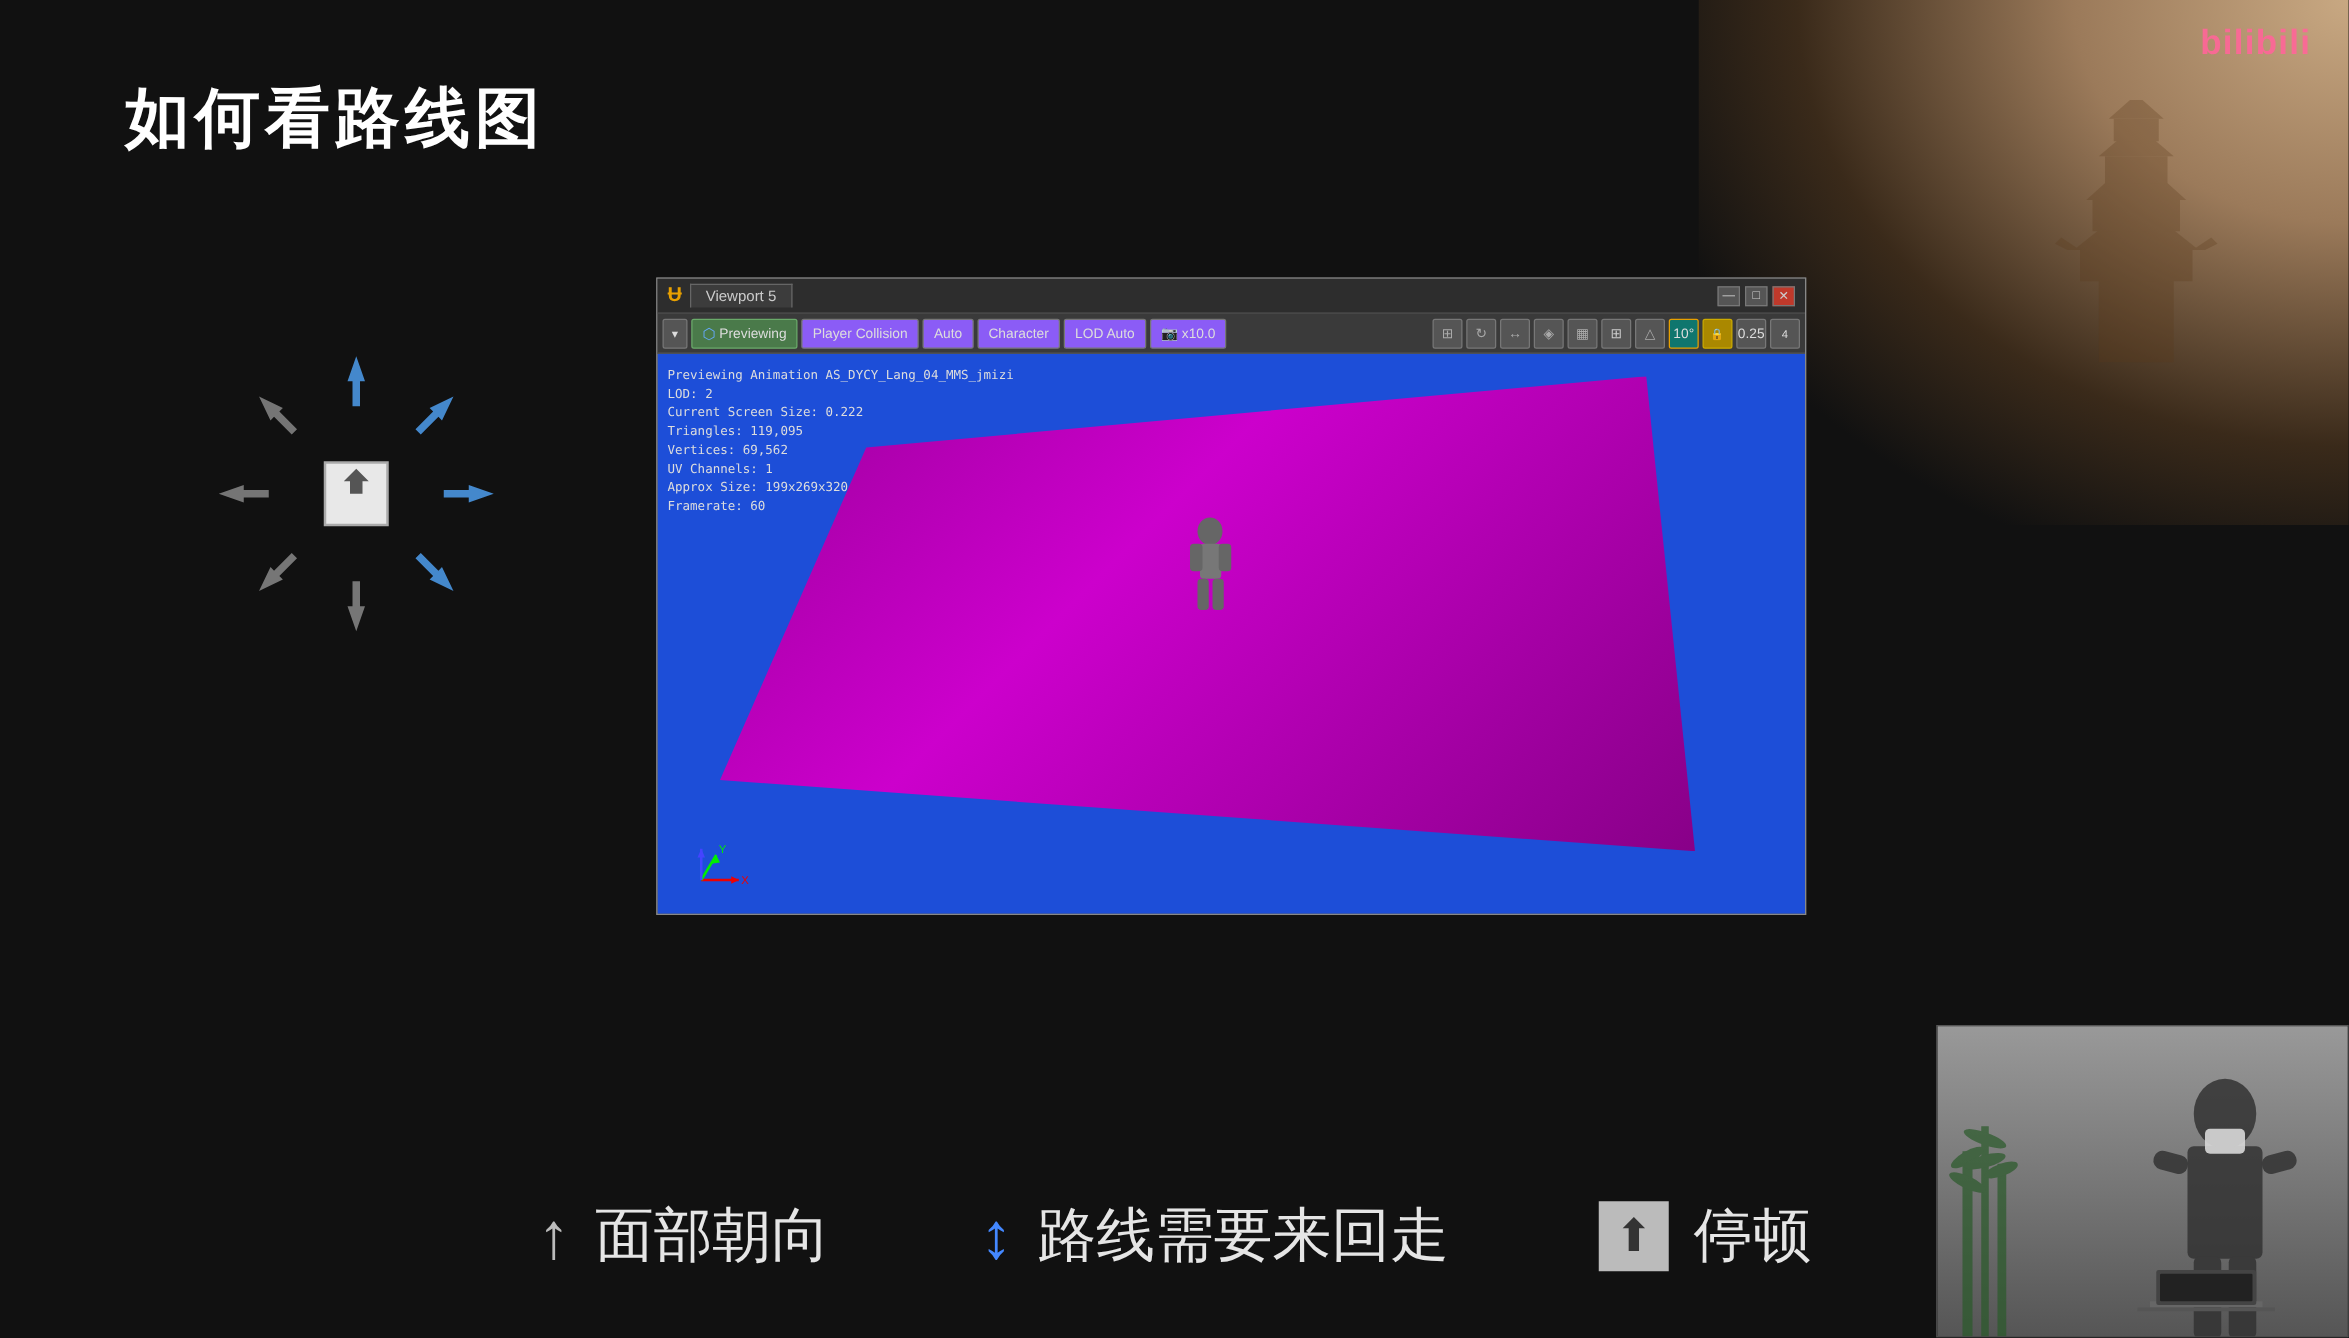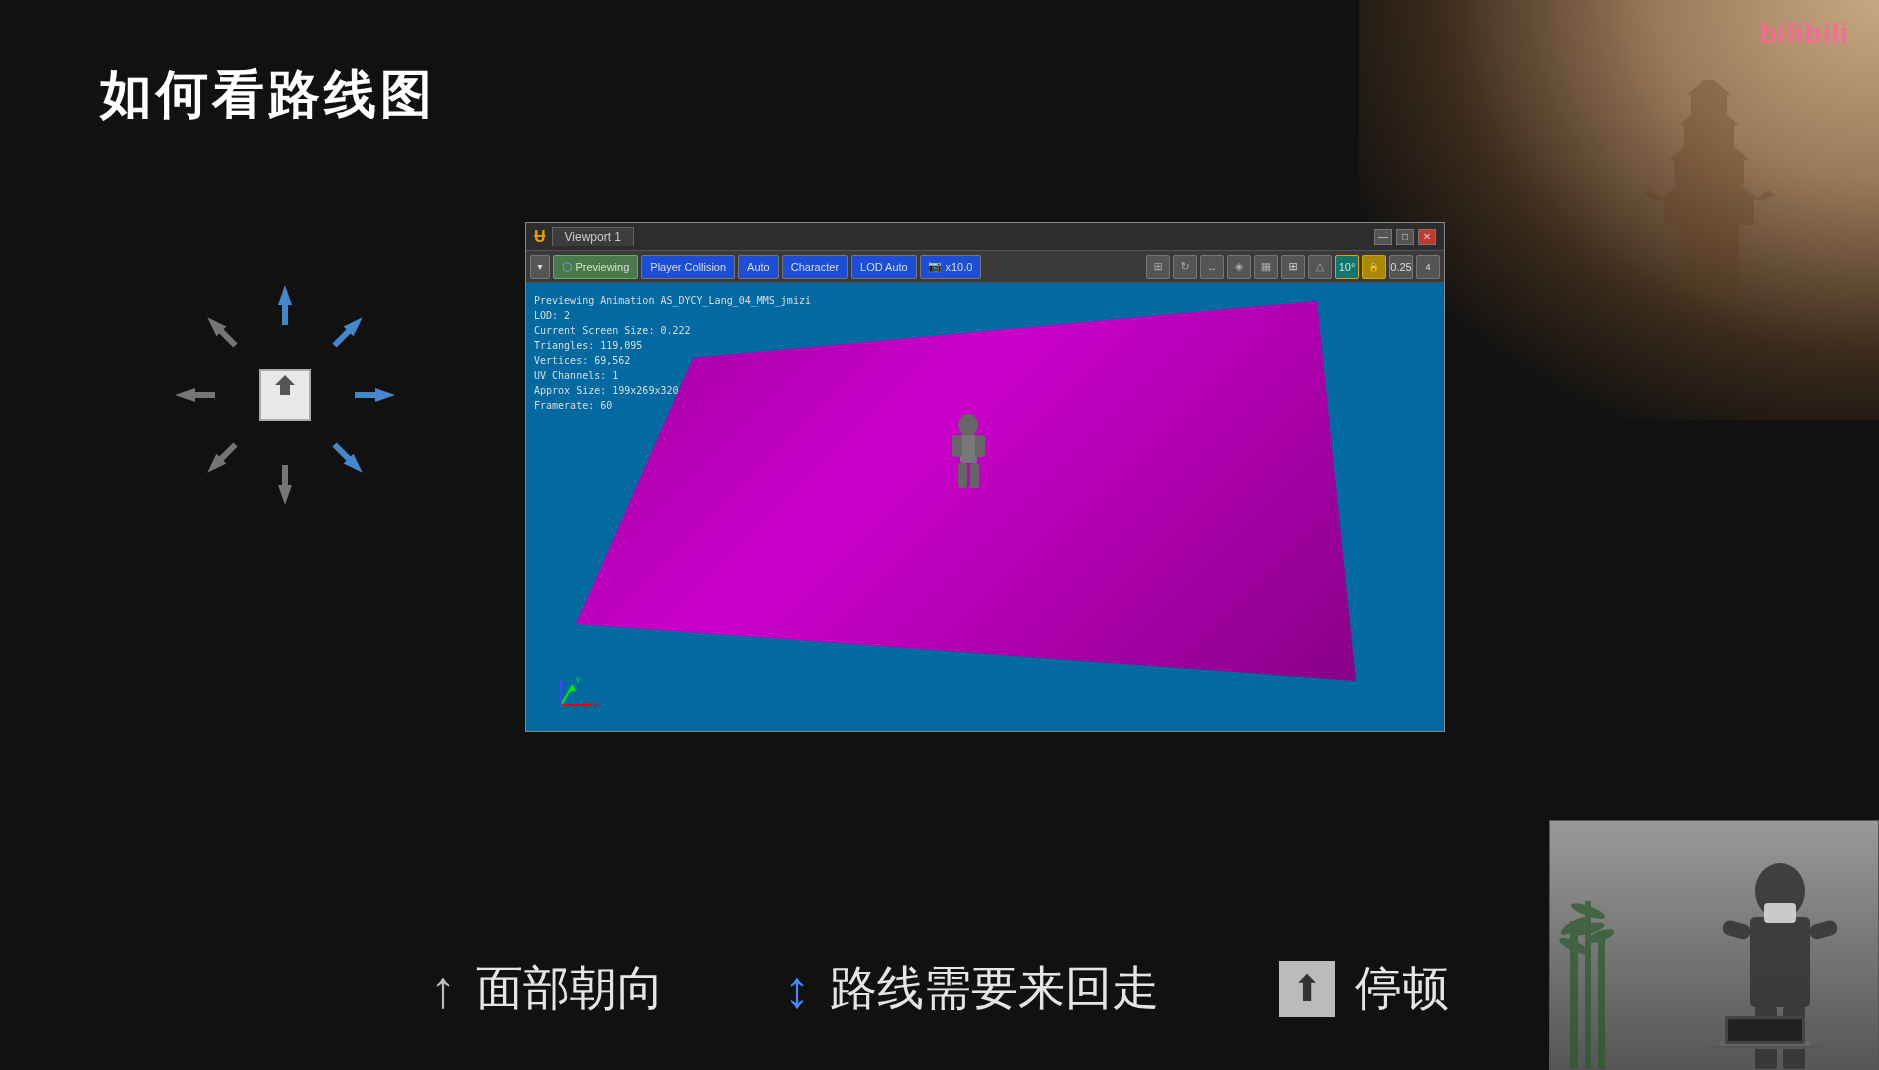--- a/index.html
+++ b/index.html
@@ -122,21 +122,21 @@
       display: flex;
       align-items: center;
       padding: 0 4px;
       gap: 3px;
       border-bottom: 1px solid #555;
     }
 
     .tb-btn {
       height: 24px;
       padding: 0 8px;
-      background: #1d4ed8;
+      background: #8b5cf6;
       border: 1px solid #777;
       color: #ddd;
       font-size: 11px;
       cursor: pointer;
       display: flex;
       align-items: center;
       gap: 3px;
       border-radius: 2px;
       white-space: nowrap;
     }
@@ -291,21 +291,21 @@
       opacity: 0.4;
     }
 
     
     .compass-svg {
       width: 280px;
       height: 280px;
     }
 
     .viewport-content-area {
-      background: #0369a1;
+      background: #1d4ed8;
       width: 100%;
       height: 100%;
       position: relative;
       overflow: hidden;
     }
   </style>
 </head>
 <body>
 
 <div class="bg-corner"></div>
@@ -373,21 +373,21 @@
         <polygon points="140,30 133,50 137,50 137,70 143,70 143,50 147,50"></polygon>
       </g>
     </g>
   </svg>
 </div>
 
 <div class="viewport-window">
 
   <div class="viewport-titlebar">
     <span class="titlebar-icon">Ʉ</span>
-    <div class="viewport-tab">Viewport 1</div>
+    <div class="viewport-tab">Viewport 5</div>
     <div class="window-controls">
       <div class="win-btn">—</div>
       <div class="win-btn">□</div>
       <div class="win-btn close">✕</div>
     </div>
   </div>
 
   <div class="viewport-toolbar">
     <div class="tb-dropdown">▾</div>
     <div class="tb-btn active">

